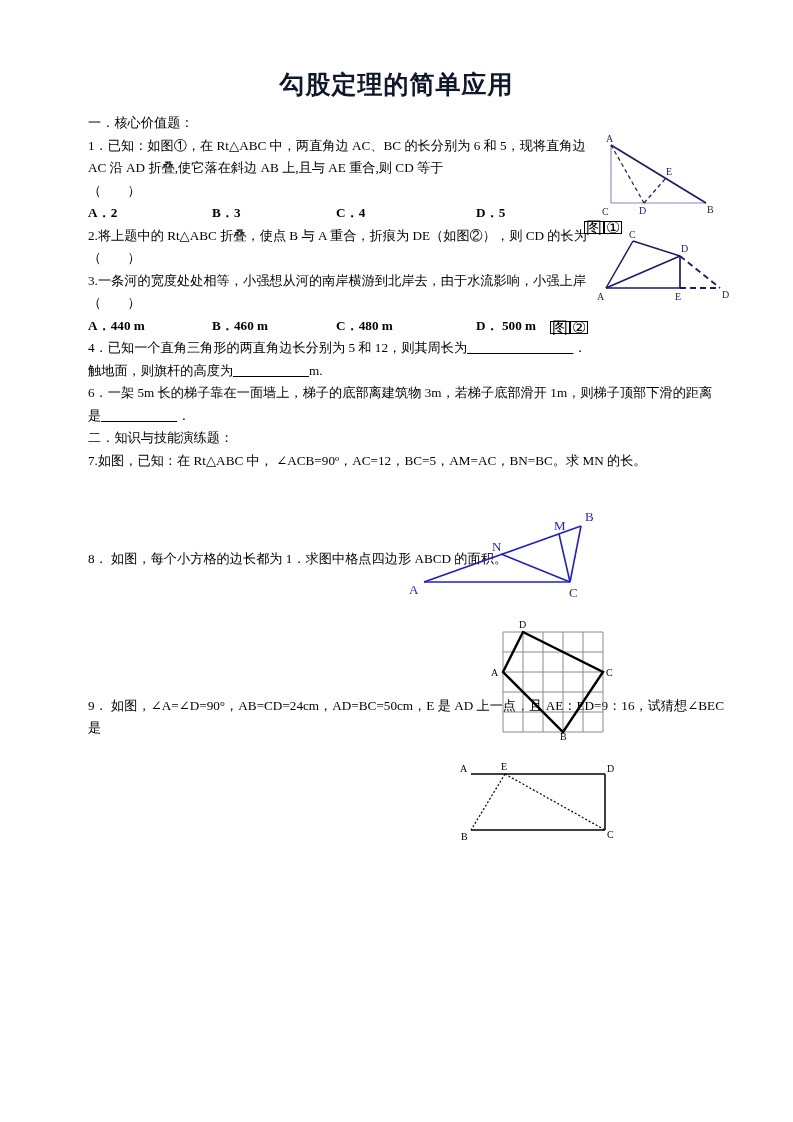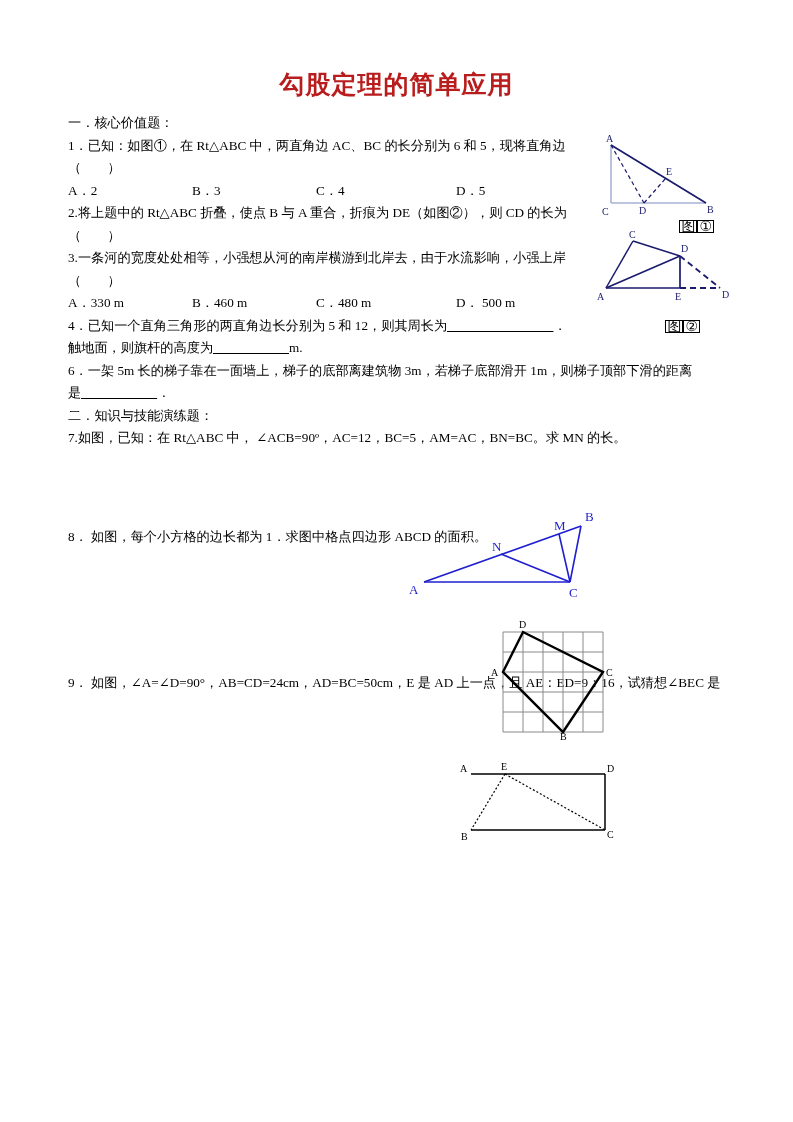--- a/index.html
+++ b/index.html
@@ -18,50 +18,50 @@
     width: 793px;
     height: 1122px;
     padding: 0;
   }
   .title {
     position: absolute;
     top: 68px;
     left: 0;
     width: 793px;
     text-align: center;
-    color: #b91c1c;
+    color: #0f172a;
     font-size: 25px;
     font-weight: bold;
     letter-spacing: 1px;
     font-family: "DejaVu Sans", "Liberation Sans", sans-serif;
   }
   .body-text {
     position: absolute;
     top: 112px;
     left: 68px;
     width: 660px;
     font-size: 13.2px;
     line-height: 22.5px;
   }
-  .line { white-space: pre-wrap; }
-  .opts { display:block; }
+  .line { white-space: pre-wrap; margin-left: 20px; }
+  .opts { display:block;font-weight:bold; }
   .opt-a { display:inline-block; width: 124px; }
   .opt-b { display:inline-block; width: 124px; }
   .opt-c { display:inline-block; width: 140px; }
   .opt-d { display:inline-block; }
   .blank-u { text-decoration: underline; letter-spacing:1px;font-weight:bold; }
   .spacer-q7 { display:block; height: 76px; }
   .spacer-q8 { display:block; height: 124px; }
   .spacer-q9 { display:block; height: 14px; }
   svg { display:block; }
   .fig { position: absolute; }
   .fig-cap {
-    font-size: 14px;
+    font-size: 16px;
     font-family: "Liberation Serif", serif;
-    text-align: right;
+    text-align: left;
     white-space: nowrap;
   }
   .boxed {
     border: 1px solid #000;
     padding: 0 1px;
     display: inline-block;
     line-height: 11px;
   }
   .lbl { font-size: 10px; fill: #1a1a6e; font-family: "Liberation Serif", serif; }
   .lbl-bk { font-size: 10px; fill: #000; font-family: "Liberation Serif", serif; }
@@ -72,29 +72,30 @@
 
 <div class="page">
 
   <div class="title">勾股定理的简单应用</div>
 
   <div class="body-text">
 
     <div class="line">一．核心价值题：</div>
 
     <div class="line">1．已知：如图①，在 Rt△ABC 中，两直角边 AC、BC 的长分别为 6 和 5，现将直角边</div>
+    <div class="line">AC 沿 AD 折叠,使它落在斜边 AB 上,且与 AE 重合,则 CD 等于</div>
     <div class="line">（        ）</div>
     <div class="line opts"><span class="opt-a">A．2</span><span class="opt-b">B．3</span><span class="opt-c">C．4</span><span class="opt-d">D．5</span></div>
 
     <div class="line">2.将上题中的 Rt△ABC 折叠，使点 B 与 A 重合，折痕为 DE（如图②），则 CD 的长为</div>
     <div class="line">（        ）</div>
 
     <div class="line">3.一条河的宽度处处相等，小强想从河的南岸横游到北岸去，由于水流影响，小强上岸</div>
     <div class="line">（        ）</div>
-    <div class="line opts"><span class="opt-a">A．330 m</span><span class="opt-b">B．460 m</span><span class="opt-c">C．480 m</span><span class="opt-d">D． 500 m</span></div>
+    <div class="line opts"><span class="opt-a">A．440 m</span><span class="opt-b">B．460 m</span><span class="opt-c">C．480 m</span><span class="opt-d">D． 500 m</span></div>
 
     <div class="line"><span>4．已知一个直角三角形的两直角边长分别为 5 和 12，则其周长为</span><span class="blank-u">______________</span><span>．</span></div>
 
     <div class="line"><span>触地面，则旗杆的高度为</span><span class="blank-u">__________</span><span>m.</span></div>
 
     <div class="line">6．一架 5m 长的梯子靠在一面墙上，梯子的底部离建筑物 3m，若梯子底部滑开 1m，则梯子顶部下滑的距离</div>
     <div class="line"><span>是</span><span class="blank-u">__________</span><span>．</span></div>
 
     <div class="line">二．知识与技能演练题：</div>
 

